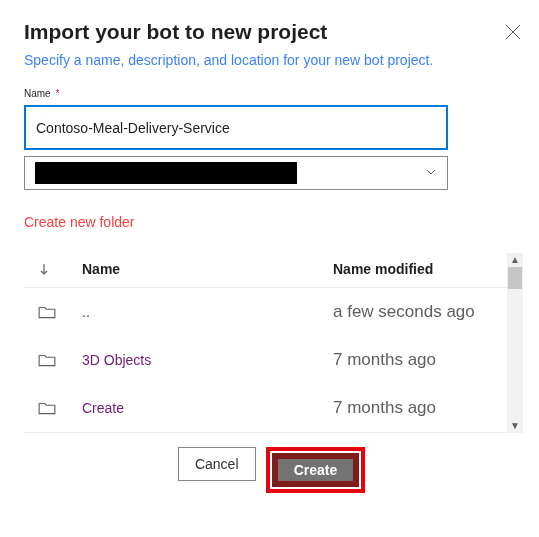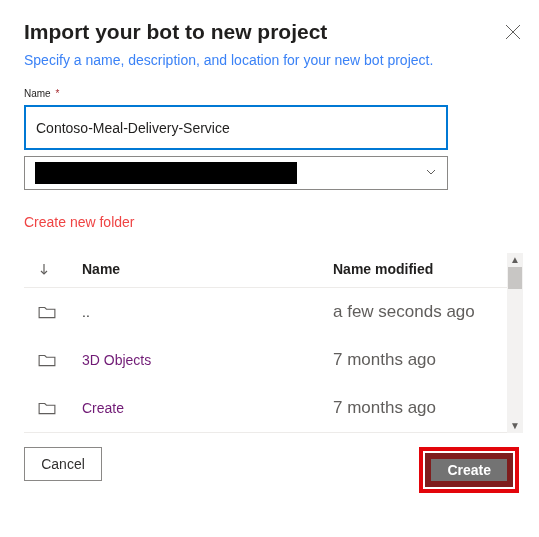--- a/index.html
+++ b/index.html
@@ -130,21 +130,21 @@
   }
   .scrollbar .thumb {
     width: 14px;
     height: 22px;
     background: #c8c6c4;
     margin-top: 2px;
   }
   .scroll-track { flex:1; display:flex; flex-direction:column; align-items:center; }
   .footer {
     display: flex;
-    justify-content: space-between;
+    justify-content: center;
     gap: 10px;
     margin-top: 14px;
     padding-right: 4px;
   }
   .btn {
     height: 34px;
     min-width: 78px;
     padding: 0 16px;
     font-size: 14px;
     cursor: pointer;

